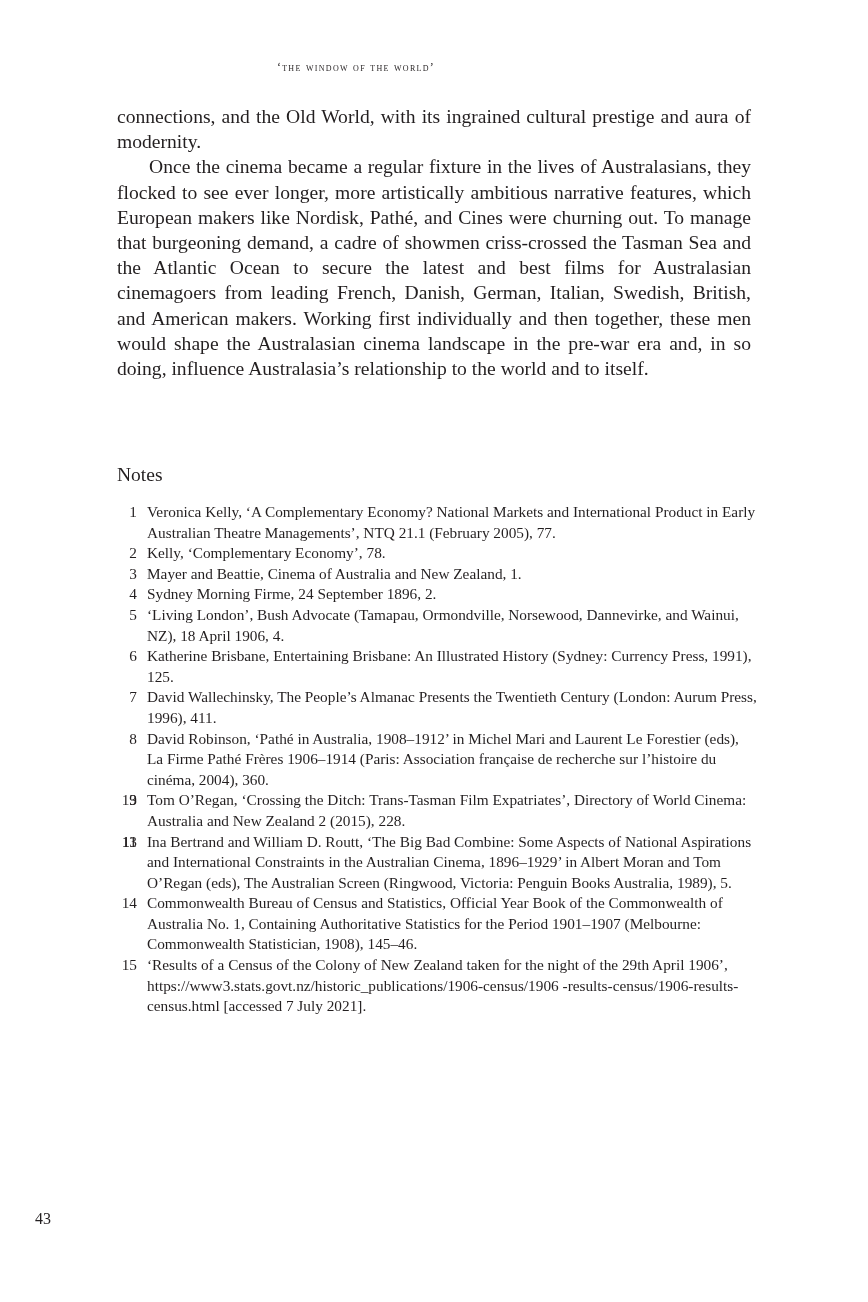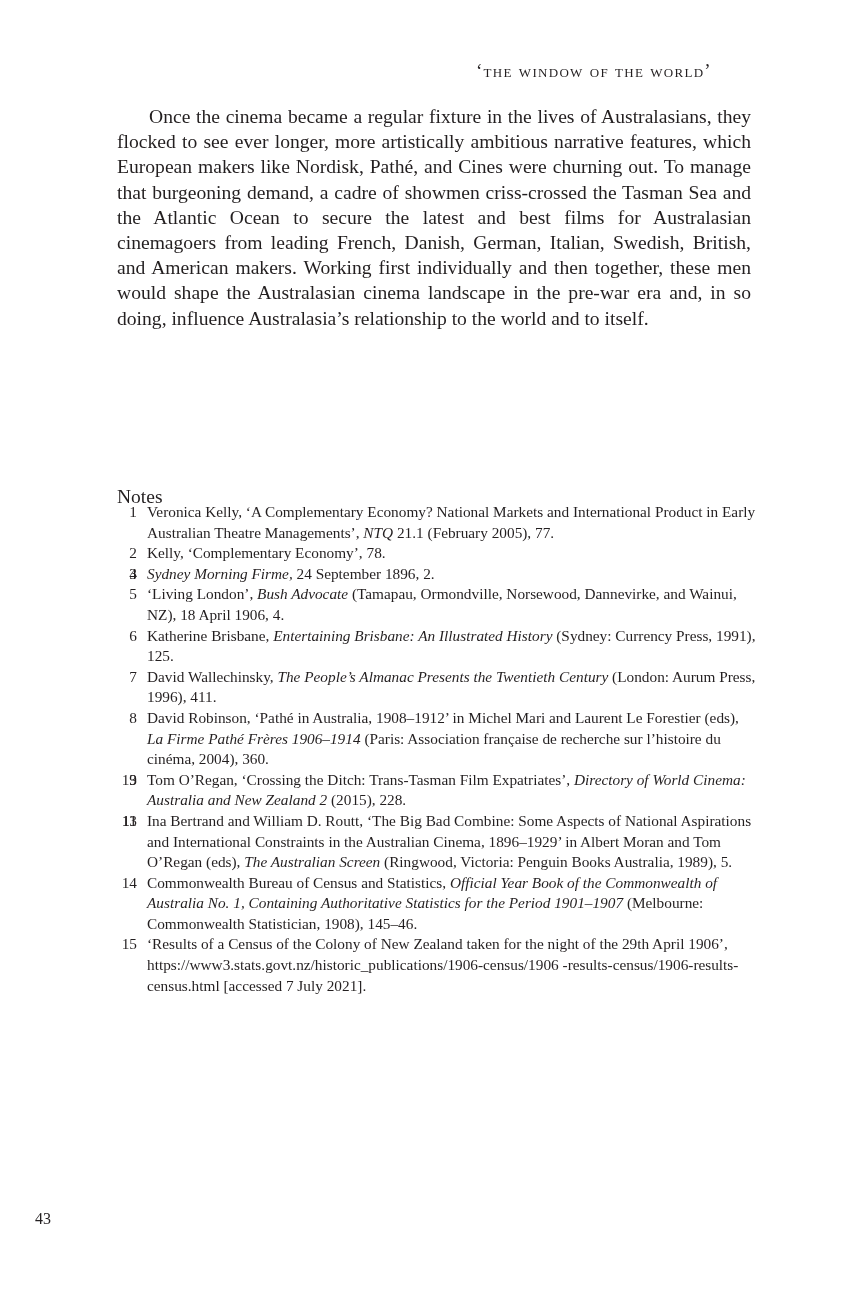--- a/index.html
+++ b/index.html
@@ -19,22 +19,22 @@
       position: absolute;
       left: 0; top: 0;
       width: 868px;
       height: 1302px;
     }
     .running-head {
       position: absolute;
       top: 60px;
       left: 0;
       width: 712px;
-      text-align: right;
-      font-size: 19px;
+      text-align: center;
+      font-size: 12px;
       letter-spacing: 1.3px;
       font-variant: small-caps;
       text-transform: lowercase;
       color: #231f20;
     }
     .body-text {
       position: absolute;
       top: 104px;
       left: 117px;
       width: 634px;
@@ -43,21 +43,21 @@
       text-align: justify;
     }
     .body-text p {
       margin: 0;
     }
     .body-text p.indent {
       text-indent: 32px;
     }
     .notes-heading {
       position: absolute;
-      top: 486px;
+      top: 464px;
       left: 117px;
       font-size: 19.5px;
       font-weight: normal;
       margin: 0;
     }
     .notes-list {
       position: absolute;
       top: 502px;
       left: 117px;
       width: 640px;
@@ -71,47 +71,47 @@
       position: relative;
       padding-left: 30px;
     }
     .note-num {
       position: absolute;
       left: 0;
       width: 20px;
       text-align: right;
     }
     .note-text .it {
-      font-style: italic;
     }
     .page-number {
       position: absolute;
       top: 1210px;
       left: 0;
       width: 868px;
       font-size: 16px;
       padding-left: 35px;
     }
   </style>
 </head>
 <body>
 
 <div class="page">
   <div class="running-head">‘the window of the world’</div>
 
   <div class="body-text">
+    <p>connections, and the Old World, with its ingrained cultural prestige and aura of modernity.</p>
     <p class="indent">Once the cinema became a regular fixture in the lives of Australasians, they flocked to see ever longer, more artistically ambitious narrative features, which European makers like Nordisk, Pathé, and Cines were churning out. To manage that burgeoning demand, a cadre of showmen criss-crossed the Tasman Sea and the Atlantic Ocean to secure the latest and best films for Australasian cinemagoers from leading French, Danish, German, Italian, Swedish, British, and American makers. Working first individually and then together, these men would shape the Australasian cinema landscape in the pre-war era and, in so doing, influence Australasia’s relationship to the world and to itself.</p>
   </div>
 
   <h2 class="notes-heading">Notes</h2>
 
   <ol class="notes-list" id="notes-list">
       <li class="note"><span class="note-num">1</span><span class="note-text"><span>Veronica Kelly, ‘A Complementary Economy? National Markets and International Product in Early Australian Theatre Managements’, </span><span class="it">NTQ</span><span> 21.1 (February 2005), 77.</span></span></li>
       <li class="note"><span class="note-num">2</span><span class="note-text"><span>Kelly, ‘Complementary Economy’, 78.</span></span></li>
-      <li class="note"><span class="note-num">3</span></li>
+      <li class="note"><span class="note-num">3</span><span class="note-text"><span>Mayer and Beattie, </span><span class="it">Cinema of Australia and New Zealand</span><span>, 1.</span></span></li>
       <li class="note"><span class="note-num">4</span><span class="note-text"><span class="it">Sydney Morning Firme,</span><span> 24 September 1896, 2.</span></span></li>
       <li class="note"><span class="note-num">5</span><span class="note-text"><span>‘Living London’, </span><span class="it">Bush Advocate</span><span> (Tamapau, Ormondville, Norsewood, Dannevirke, and Wainui, NZ), 18 April 1906, 4.</span></span></li>
       <li class="note"><span class="note-num">6</span><span class="note-text"><span>Katherine Brisbane, </span><span class="it">Entertaining Brisbane: An Illustrated History</span><span> (Sydney: Currency Press, 1991), 125.</span></span></li>
       <li class="note"><span class="note-num">7</span><span class="note-text"><span>David Wallechinsky, </span><span class="it">The People’s Almanac Presents the Twentieth Century</span><span> (London: Aurum Press, 1996), 411.</span></span></li>
       <li class="note"><span class="note-num">8</span><span class="note-text"><span>David Robinson, ‘Pathé in Australia, 1908–1912’ in Michel Mari and Laurent Le Forestier (eds), </span><span class="it">La Firme Pathé Frères 1906–1914</span><span> (Paris: Association française de recherche sur l’histoire du cinéma, 2004), 360.</span></span></li>
       <li class="note"><span class="note-num">9</span></li>
       <li class="note"><span class="note-num">13</span><span class="note-text"><span>Tom O’Regan, ‘Crossing the Ditch: Trans-Tasman Film Expatriates’, </span><span class="it">Directory of World Cinema: Australia and New Zealand 2</span><span> (2015), 228.</span></span></li>
       <li class="note"><span class="note-num">11</span></li>
       <li class="note"><span class="note-num">13</span><span class="note-text"><span>Ina Bertrand and William D. Routt, ‘The Big Bad Combine: Some Aspects of National Aspirations and International Constraints in the Australian Cinema, 1896–1929’ in Albert Moran and Tom O’Regan (eds), </span><span class="it">The Australian Screen</span><span> (Ringwood, Victoria: Penguin Books Australia, 1989), 5.</span></span></li>
       <li class="note"><span class="note-num">14</span><span class="note-text"><span>Commonwealth Bureau of Census and Statistics, </span><span class="it">Official Year Book of the Commonwealth of Australia No. 1, Containing Authoritative Statistics for the Period 1901–1907</span><span> (Melbourne: Commonwealth Statistician, 1908), 145–46.</span></span></li>

